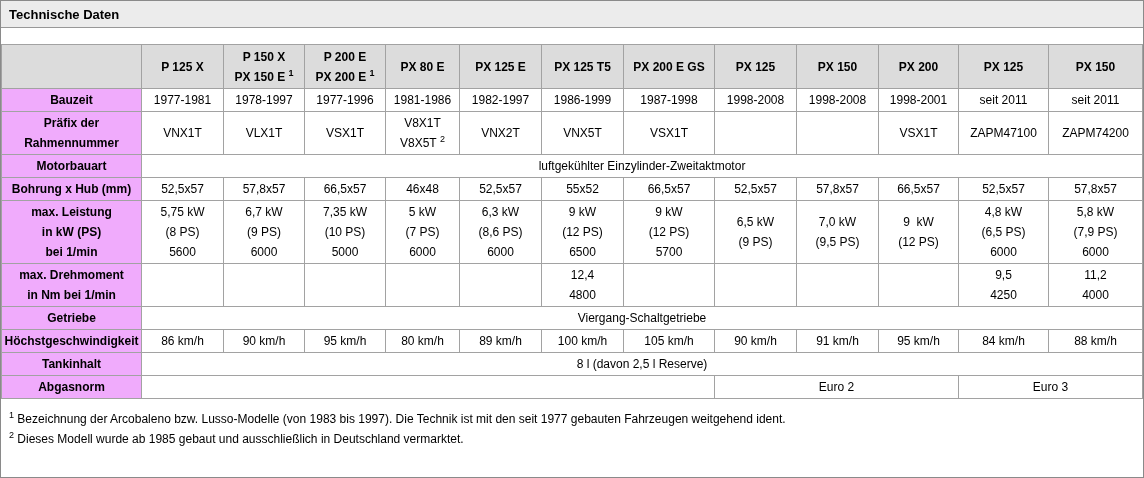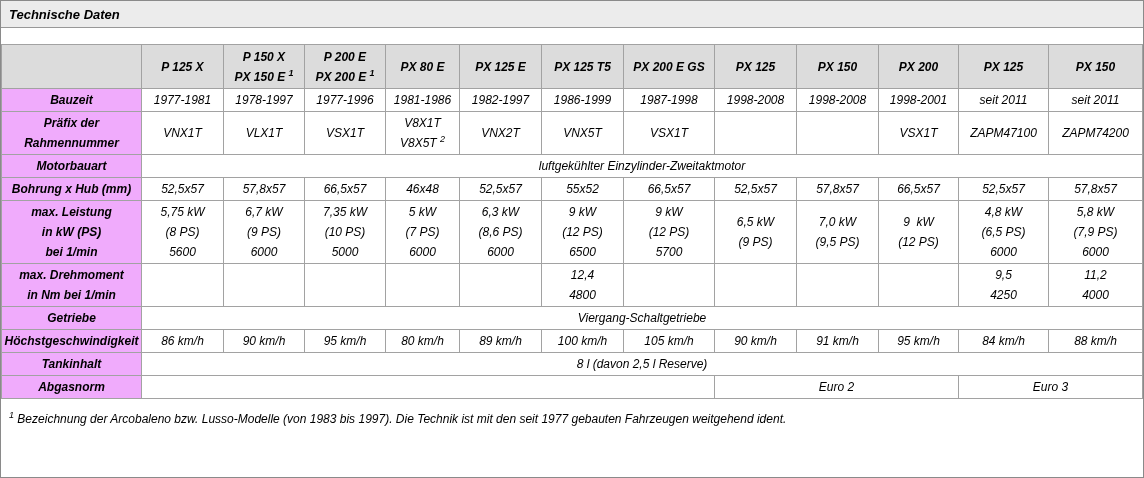--- a/index.html
+++ b/index.html
@@ -4,21 +4,20 @@
 <style>
   html, body { margin: 0; padding: 0; background: #fff; }
   .page {
     width: 1142px;
     height: 476px;
     border: 1px solid #8a8a8a;
     background: #fff;
     overflow: hidden;
     font-family: "Liberation Sans", sans-serif;
     color: #000;
-    font-style: italic;
   }
   .title-bar {
     height: 27px;
     background: #ececec;
     border-bottom: 1px solid #989898;
     display: flex;
     align-items: center;
     padding-left: 8px;
     font-size: 13px;
     font-weight: bold;
@@ -233,14 +232,15 @@
           <td class="rowlabel">Abgasnorm</td>
           <td colspan="7"></td>
           <td colspan="3">Euro 2</td>
           <td colspan="2">Euro 3</td>
         </tr>
       </tbody>
     </table>
 
   <div class="footnotes">
     <div><sup>1</sup> <span>Bezeichnung der Arcobaleno bzw. Lusso-Modelle (von 1983 bis 1997). Die Technik ist mit den seit 1977 gebauten Fahrzeugen weitgehend ident.</span></div>
+    <div><sup>2</sup> <span>Dieses Modell wurde ab 1985 gebaut und ausschließlich in Deutschland vermarktet.</span></div>
   </div>
 </div>
 
 </body></html>

